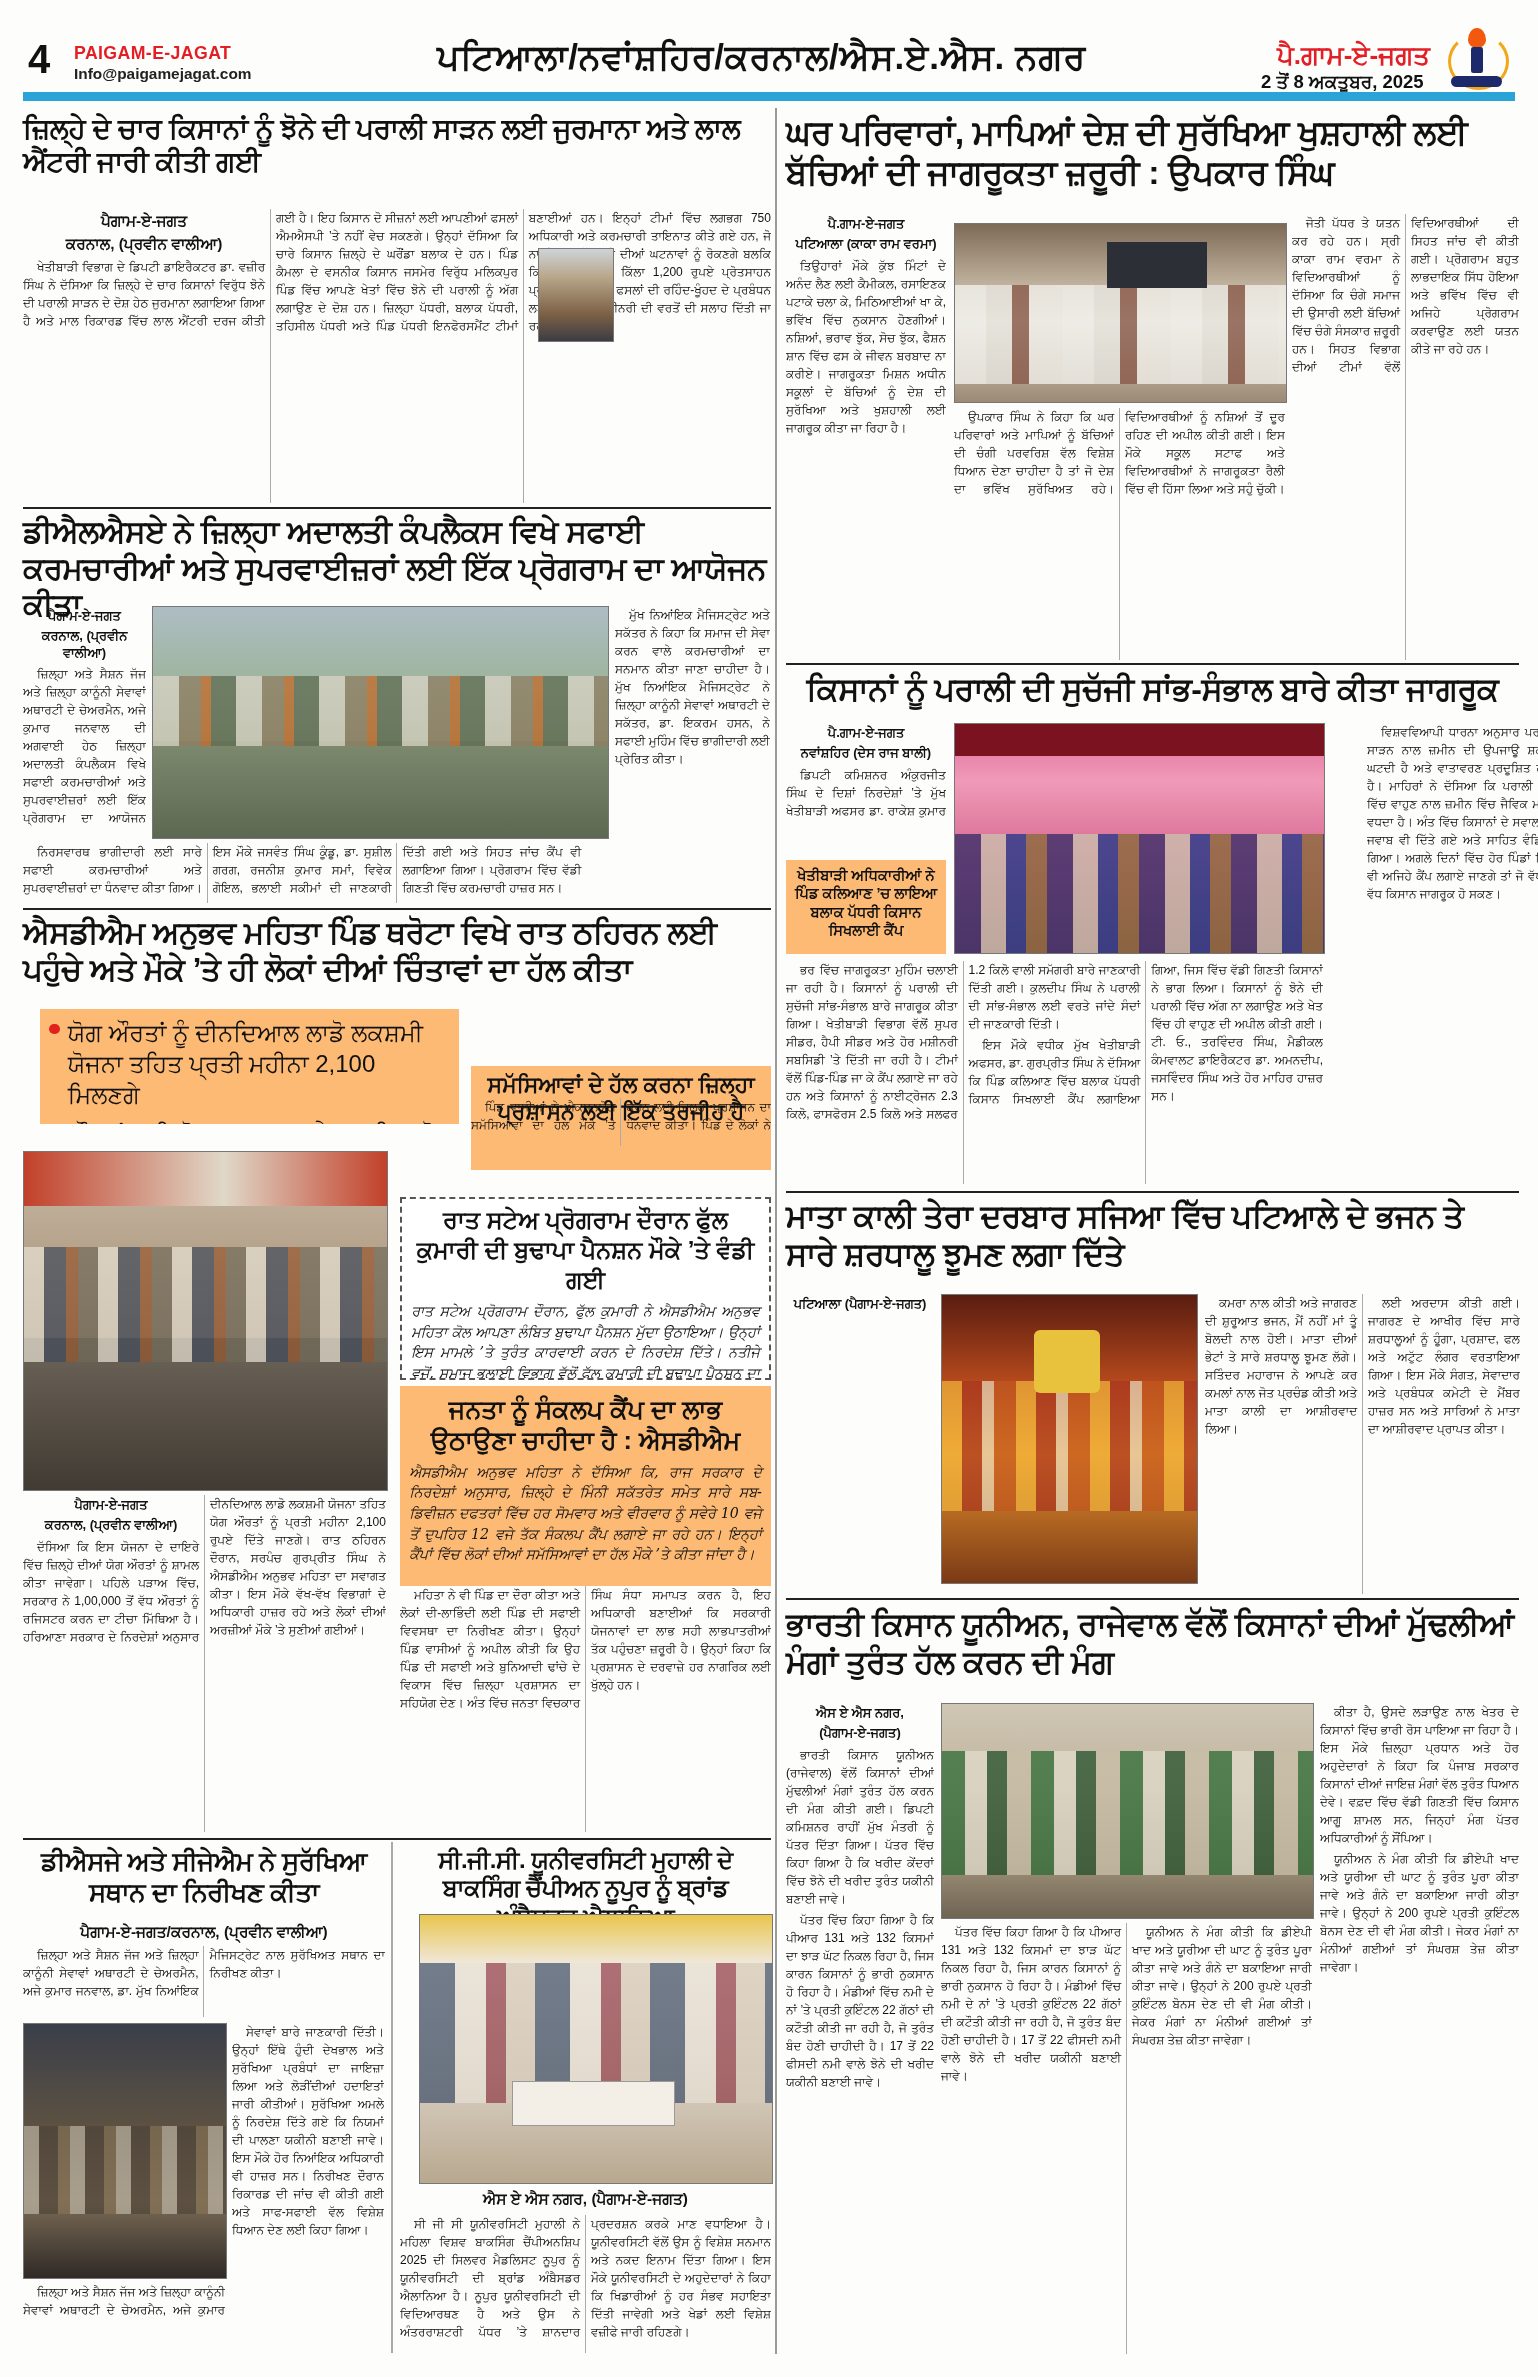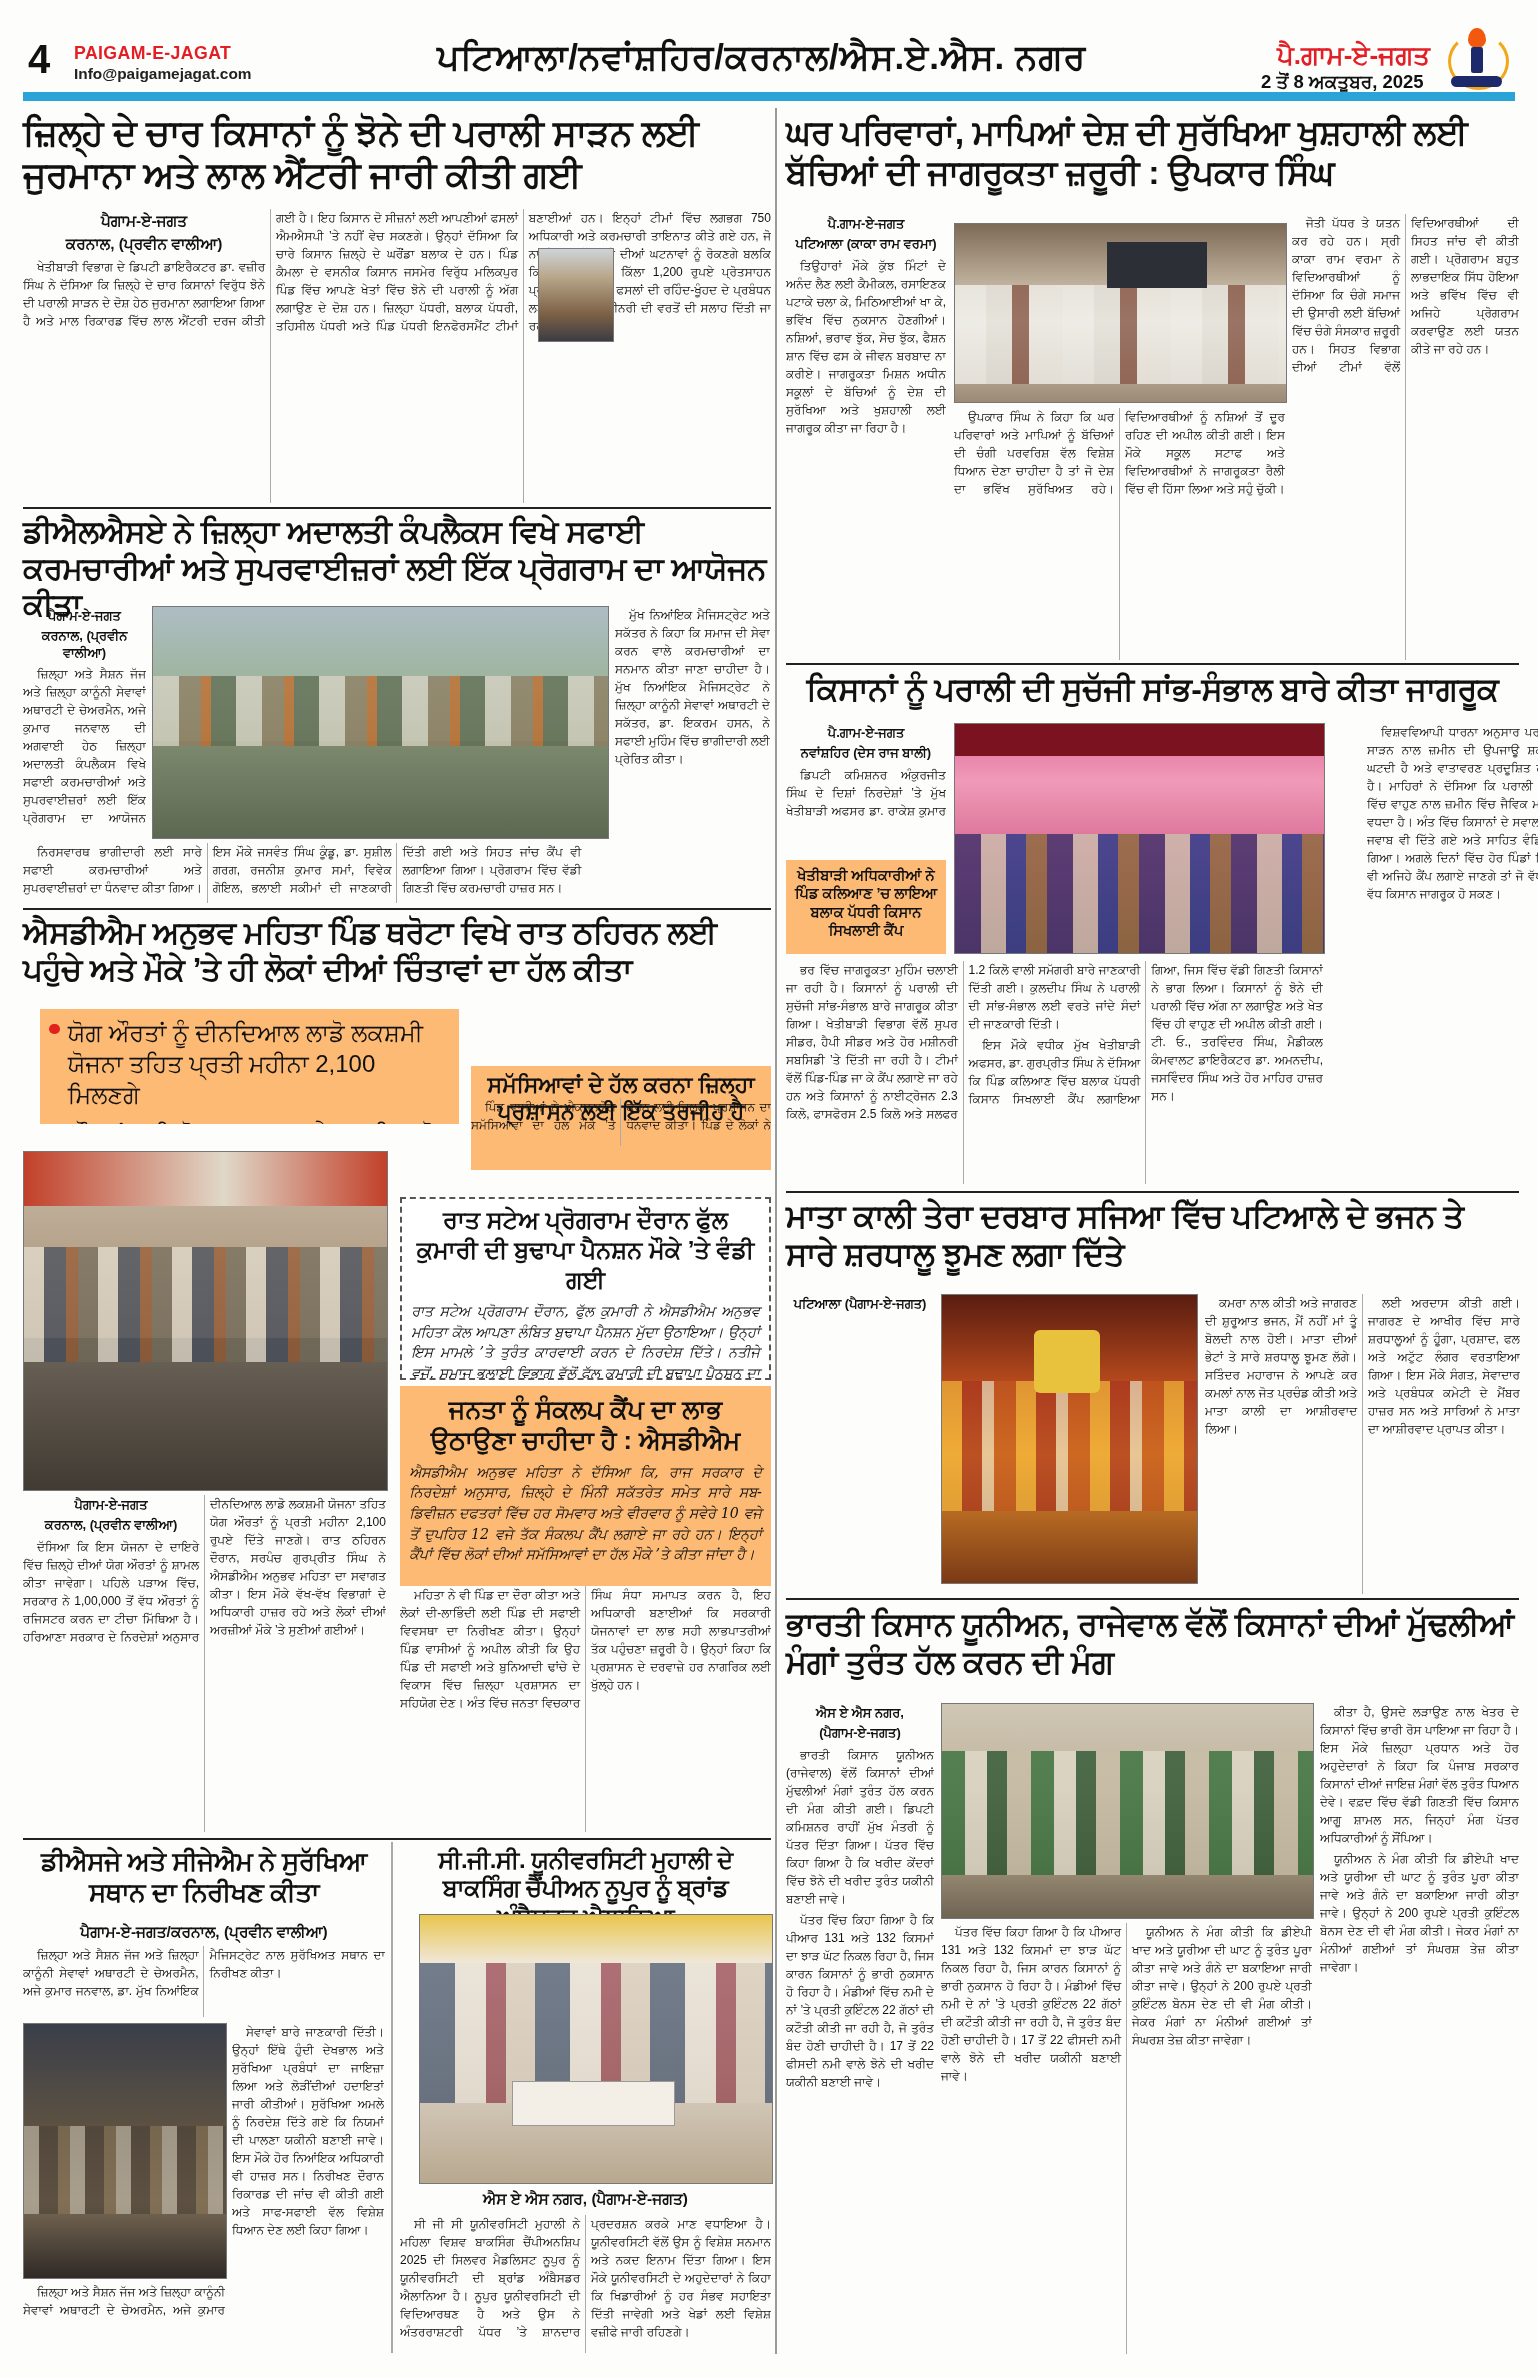--- a/index.html
+++ b/index.html
@@ -53,21 +53,21 @@
   <div class="logo">
     <div class="laurel"></div>
       <div class="flame"></div>
       <div class="stem"></div>
       <div class="rib"></div>
   </div>
   <div class="blue-rule"></div>
 
   <div class="vr" style="left:775px;top:108px;height:2246px;"></div>
 
-  <div class="hl" style="left:23px;top:112px;width:748px;font-size:36px;">ਜ਼ਿਲ੍ਹੇ ਦੇ ਚਾਰ ਕਿਸਾਨਾਂ ਨੂੰ ਝੋਨੇ ਦੀ ਪਰਾਲੀ ਸਾੜਨ ਲਈ ਜੁਰਮਾਨਾ ਅਤੇ ਲਾਲ ਐਂਟਰੀ ਜਾਰੀ ਕੀਤੀ ਗਈ</div>
+  <div class="hl" style="left:23px;top:112px;width:748px;font-size:28px;">ਜ਼ਿਲ੍ਹੇ ਦੇ ਚਾਰ ਕਿਸਾਨਾਂ ਨੂੰ ਝੋਨੇ ਦੀ ਪਰਾਲੀ ਸਾੜਨ ਲਈ ਜੁਰਮਾਨਾ ਅਤੇ ਲਾਲ ਐਂਟਰੀ ਜਾਰੀ ਕੀਤੀ ਗਈ</div>
   <div class="tx" style="left:23px;top:209px;width:748px;height:294px;column-count:3;">
     <div class="by">ਪੈਗਾਮ-ਏ-ਜਗਤ</div>
     <div class="by">ਕਰਨਾਲ, (ਪ੍ਰਵੀਨ ਵਾਲੀਆ)</div>
     <p>ਖੇਤੀਬਾੜੀ ਵਿਭਾਗ ਦੇ ਡਿਪਟੀ ਡਾਇਰੈਕਟਰ ਡਾ. ਵਜ਼ੀਰ ਸਿੰਘ ਨੇ ਦੱਸਿਆ ਕਿ ਜ਼ਿਲ੍ਹੇ ਦੇ ਚਾਰ ਕਿਸਾਨਾਂ ਵਿਰੁੱਧ ਝੋਨੇ ਦੀ ਪਰਾਲੀ ਸਾੜਨ ਦੇ ਦੋਸ਼ ਹੇਠ ਜੁਰਮਾਨਾ ਲਗਾਇਆ ਗਿਆ ਹੈ ਅਤੇ ਮਾਲ ਰਿਕਾਰਡ ਵਿੱਚ ਲਾਲ ਐਂਟਰੀ ਦਰਜ ਕੀਤੀ ਗਈ ਹੈ। ਇਹ ਕਿਸਾਨ ਦੋ ਸੀਜ਼ਨਾਂ ਲਈ ਆਪਣੀਆਂ ਫਸਲਾਂ ਐਮਐਸਪੀ ’ਤੇ ਨਹੀਂ ਵੇਚ ਸਕਣਗੇ। ਉਨ੍ਹਾਂ ਦੱਸਿਆ ਕਿ ਚਾਰੇ ਕਿਸਾਨ ਜ਼ਿਲ੍ਹੇ ਦੇ ਘਰੌਂਡਾ ਬਲਾਕ ਦੇ ਹਨ। ਪਿੰਡ ਕੈਮਲਾ ਦੇ ਵਸਨੀਕ ਕਿਸਾਨ ਜਸਮੇਰ ਵਿਰੁੱਧ ਮਲਿਕਪੁਰ ਪਿੰਡ ਵਿੱਚ ਆਪਣੇ ਖੇਤਾਂ ਵਿੱਚ ਝੋਨੇ ਦੀ ਪਰਾਲੀ ਨੂੰ ਅੱਗ ਲਗਾਉਣ ਦੇ ਦੋਸ਼ ਹਨ। ਜ਼ਿਲ੍ਹਾ ਪੱਧਰੀ, ਬਲਾਕ ਪੱਧਰੀ, ਤਹਿਸੀਲ ਪੱਧਰੀ ਅਤੇ ਪਿੰਡ ਪੱਧਰੀ ਇਨਫੋਰਸਮੈਂਟ ਟੀਮਾਂ ਬਣਾਈਆਂ ਹਨ। ਇਨ੍ਹਾਂ ਟੀਮਾਂ ਵਿੱਚ ਲਗਭਗ 750 ਅਧਿਕਾਰੀ ਅਤੇ ਕਰਮਚਾਰੀ ਤਾਇਨਾਤ ਕੀਤੇ ਗਏ ਹਨ, ਜੋ ਨਾ ਸਿਰਫ਼ ਅੱਗਜ਼ਨੀ ਦੀਆਂ ਘਟਨਾਵਾਂ ਨੂੰ ਰੋਕਣਗੇ ਬਲਕਿ ਕਿਸਾਨਾਂ ਨੂੰ ਪ੍ਰਤੀ ਕਿੱਲਾ 1,200 ਰੁਪਏ ਪ੍ਰੋਤਸਾਹਨ ਪ੍ਰਾਪਤ ਕਰਨ ਅਤੇ ਫਸਲਾਂ ਦੀ ਰਹਿੰਦ-ਖੂੰਹਦ ਦੇ ਪ੍ਰਬੰਧਨ ਲਈ ਖੇਤੀਬਾੜੀ ਮਸ਼ੀਨਰੀ ਦੀ ਵਰਤੋਂ ਦੀ ਸਲਾਹ ਦਿੱਤੀ ਜਾ ਰਹੀ ਹੈ।</p>
   </div>
   <div class="photo" style="left:538px;top:248px;width:74px;height:92px;background:linear-gradient(180deg,#cfd4d8 0%,#b9a78c 30%,#7d6246 70%,#3c3c44 100%);"></div>
 
   <div class="hrl" style="left:23px;top:507px;width:748px;"></div>
 
   <div class="hl" style="left:23px;top:514px;width:748px;font-size:31px;">ਡੀਐਲਐਸਏ ਨੇ ਜ਼ਿਲ੍ਹਾ ਅਦਾਲਤੀ ਕੰਪਲੈਕਸ ਵਿਖੇ ਸਫਾਈ ਕਰਮਚਾਰੀਆਂ ਅਤੇ ਸੁਪਰਵਾਈਜ਼ਰਾਂ ਲਈ ਇੱਕ ਪ੍ਰੋਗਰਾਮ ਦਾ ਆਯੋਜਨ ਕੀਤਾ</div>

